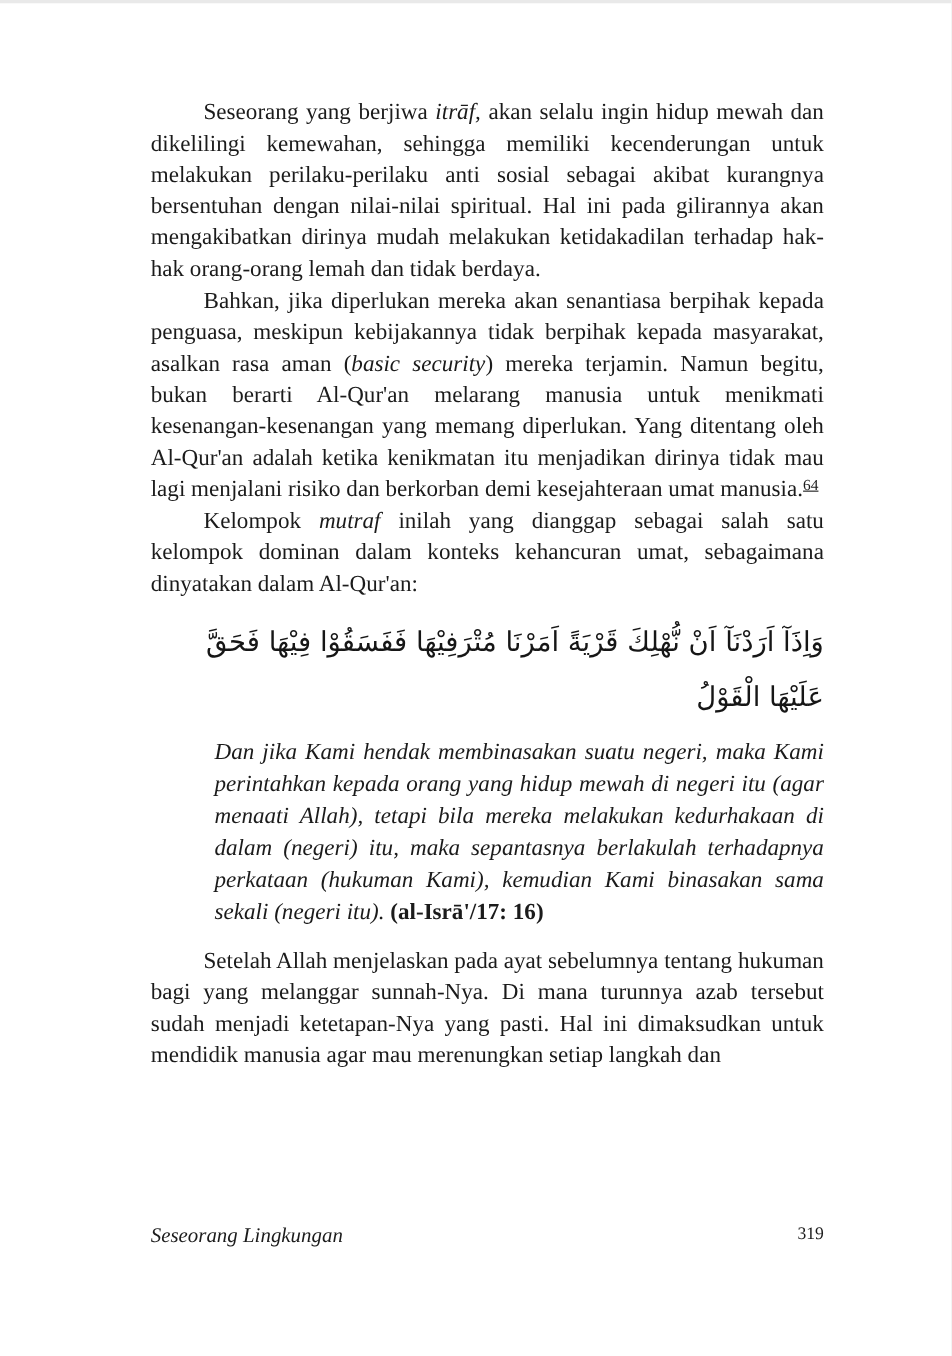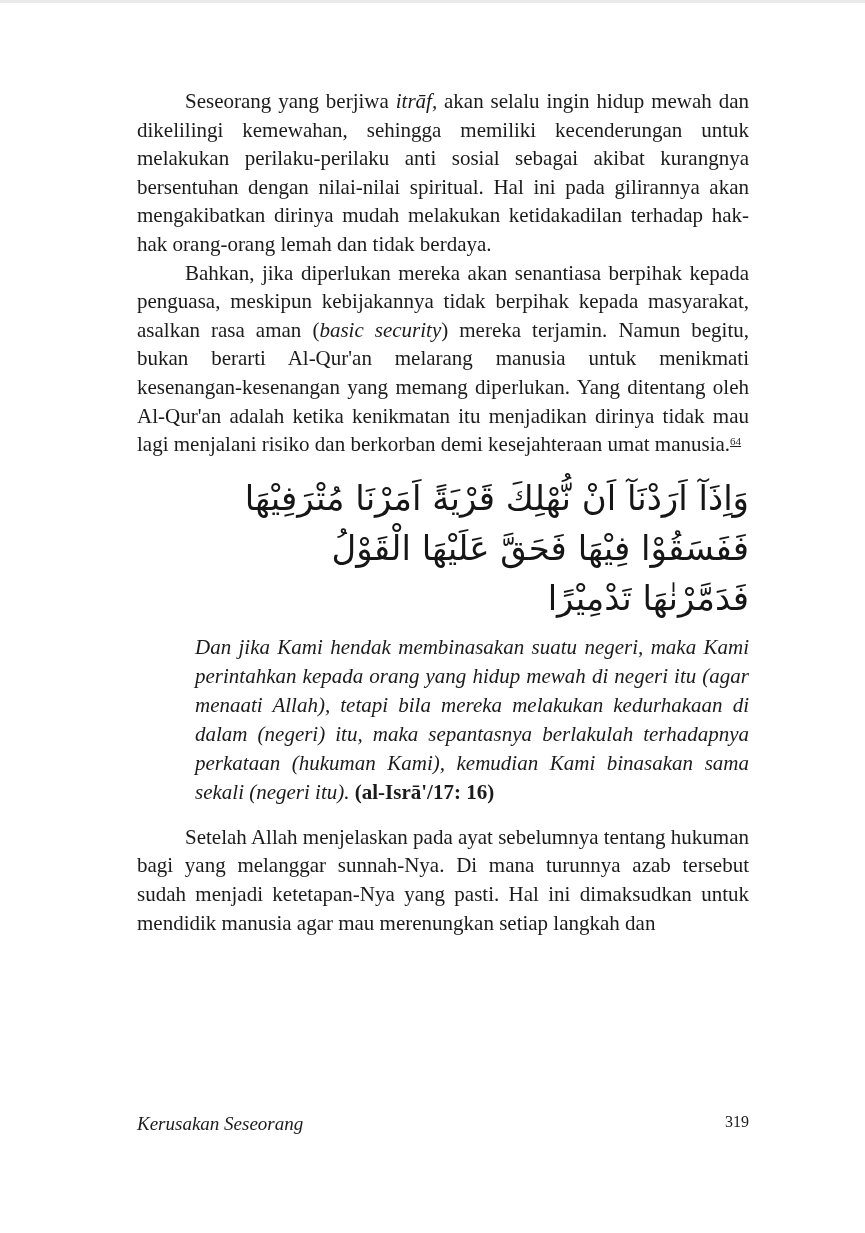--- a/index.html
+++ b/index.html
@@ -21,30 +21,30 @@
   }
   p.body-par {
     margin: 0;
     font-size: 21px;
     line-height: 28.6px;
     text-align: justify;
     text-indent: 48px;
   }
   .it { font-style: italic; }
   sup.fn {
-    font-size: 11px;
+    font-size: 14px;
     line-height: 0;
     vertical-align: 6px;
     text-decoration: underline;
   }
   .arabic {
     direction: rtl;
     text-align: right;
     font-family: "DejaVu Sans", sans-serif;
-    font-size: 34px;
+    font-size: 25px;
     line-height: 50px;
     margin: 14px 0 10px 0;
     color: #161616;
   }
   .arabic .line { display: block; }
   .translation {
     margin: 8px 0 0 58px;
     font-size: 21px;
     line-height: 29px;
     text-align: justify;
@@ -68,27 +68,27 @@
 </head>
 <body>
 
 <div class="page">
   <div class="textblock">
 
     <p class="body-par"><span>Seseorang yang berjiwa </span><span class="it">itrāf,</span><span> akan selalu ingin hidup mewah dan dikelilingi kemewahan, sehingga memiliki kecenderungan untuk melakukan perilaku-perilaku anti sosial sebagai akibat kurangnya bersentuhan dengan nilai-nilai spiritual. Hal ini pada gilirannya akan mengakibatkan dirinya mudah melakukan ketidakadilan terhadap hak-hak orang-orang lemah dan tidak berdaya.</span></p>
 
     <p class="body-par"><span>Bahkan, jika diperlukan mereka akan senantiasa berpihak kepada penguasa, meskipun kebijakannya tidak berpihak kepada masyarakat, asalkan rasa aman (</span><span class="it">basic security</span><span>) mereka  terjamin. Namun begitu, bukan berarti Al-Qur'an melarang manusia untuk menikmati kesenangan-kesenangan yang memang diperlukan. Yang ditentang oleh Al-Qur'an adalah ketika kenikmatan itu menjadikan dirinya tidak mau lagi menjalani risiko dan berkorban demi kesejahteraan umat manusia.</span><sup class="fn">64</sup></p>
 
+    <p class="body-par"><span>Kelompok </span><span class="it">mutraf</span><span> inilah yang dianggap sebagai salah satu kelompok dominan dalam konteks kehancuran umat, sebagaimana dinyatakan dalam Al-Qur'an:</span></p>
 
     <div class="arabic" dir="rtl">
       <span class="line">وَاِذَآ اَرَدْنَآ اَنْ نُّهْلِكَ قَرْيَةً اَمَرْنَا مُتْرَفِيْهَا فَفَسَقُوْا فِيْهَا فَحَقَّ عَلَيْهَا الْقَوْلُ</span>
-      <span class="line">فَدَمَّرْنٰهَا تَدْمِيْرًا</span>
     </div>
 
     <p class="translation"><span class="it">Dan jika Kami hendak membinasakan suatu negeri, maka Kami perintahkan kepada orang yang hidup mewah di negeri itu (agar menaati Allah), tetapi bila mereka melakukan kedurhakaan di dalam (negeri) itu, maka sepantasnya berlakulah terhadapnya perkataan (hukuman Kami), kemudian Kami binasakan sama sekali (negeri itu). </span><span class="ref">(al-Isrā'/17: 16)</span></p>
 
     <p class="body-par after-verse"><span>Setelah Allah menjelaskan pada ayat sebelumnya tentang hukuman bagi yang melanggar sunnah-Nya. Di mana turunnya azab tersebut sudah menjadi ketetapan-Nya yang pasti. Hal ini dimaksudkan untuk mendidik manusia agar mau merenungkan setiap langkah dan</span></p>
 
   </div>
 
-  <div class="footer-left">Kerusakan Seseorang</div>
+  <div class="footer-left">Seseorang Lingkungan</div>
   <div class="footer-right">319</div>
 </div>
 
 </body></html>

